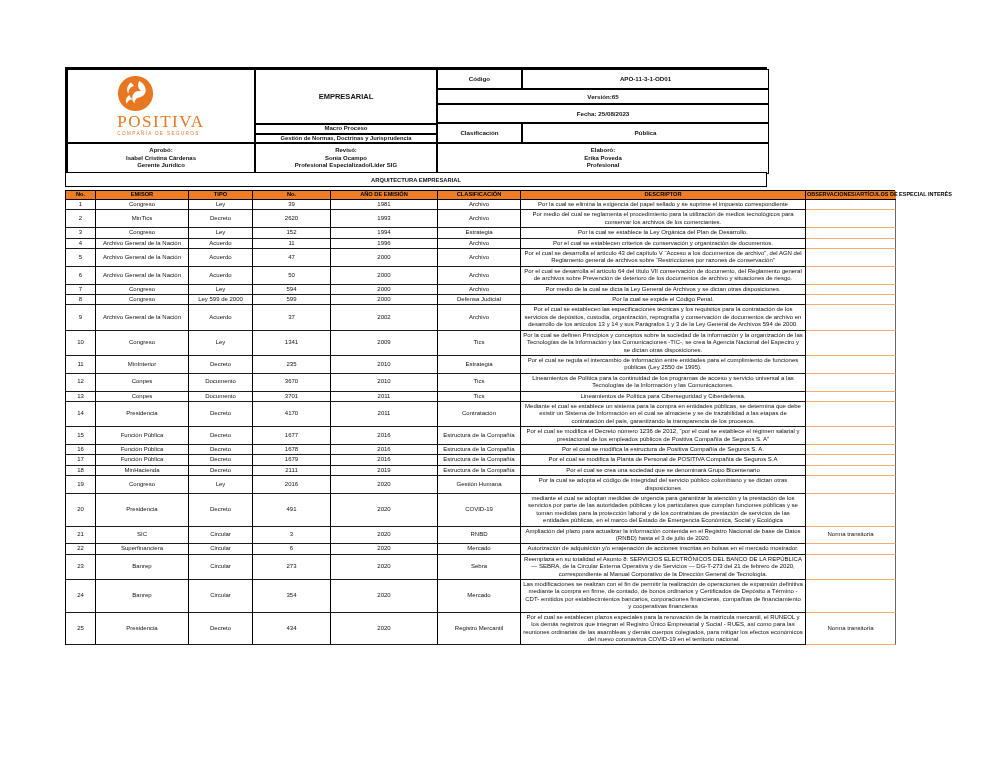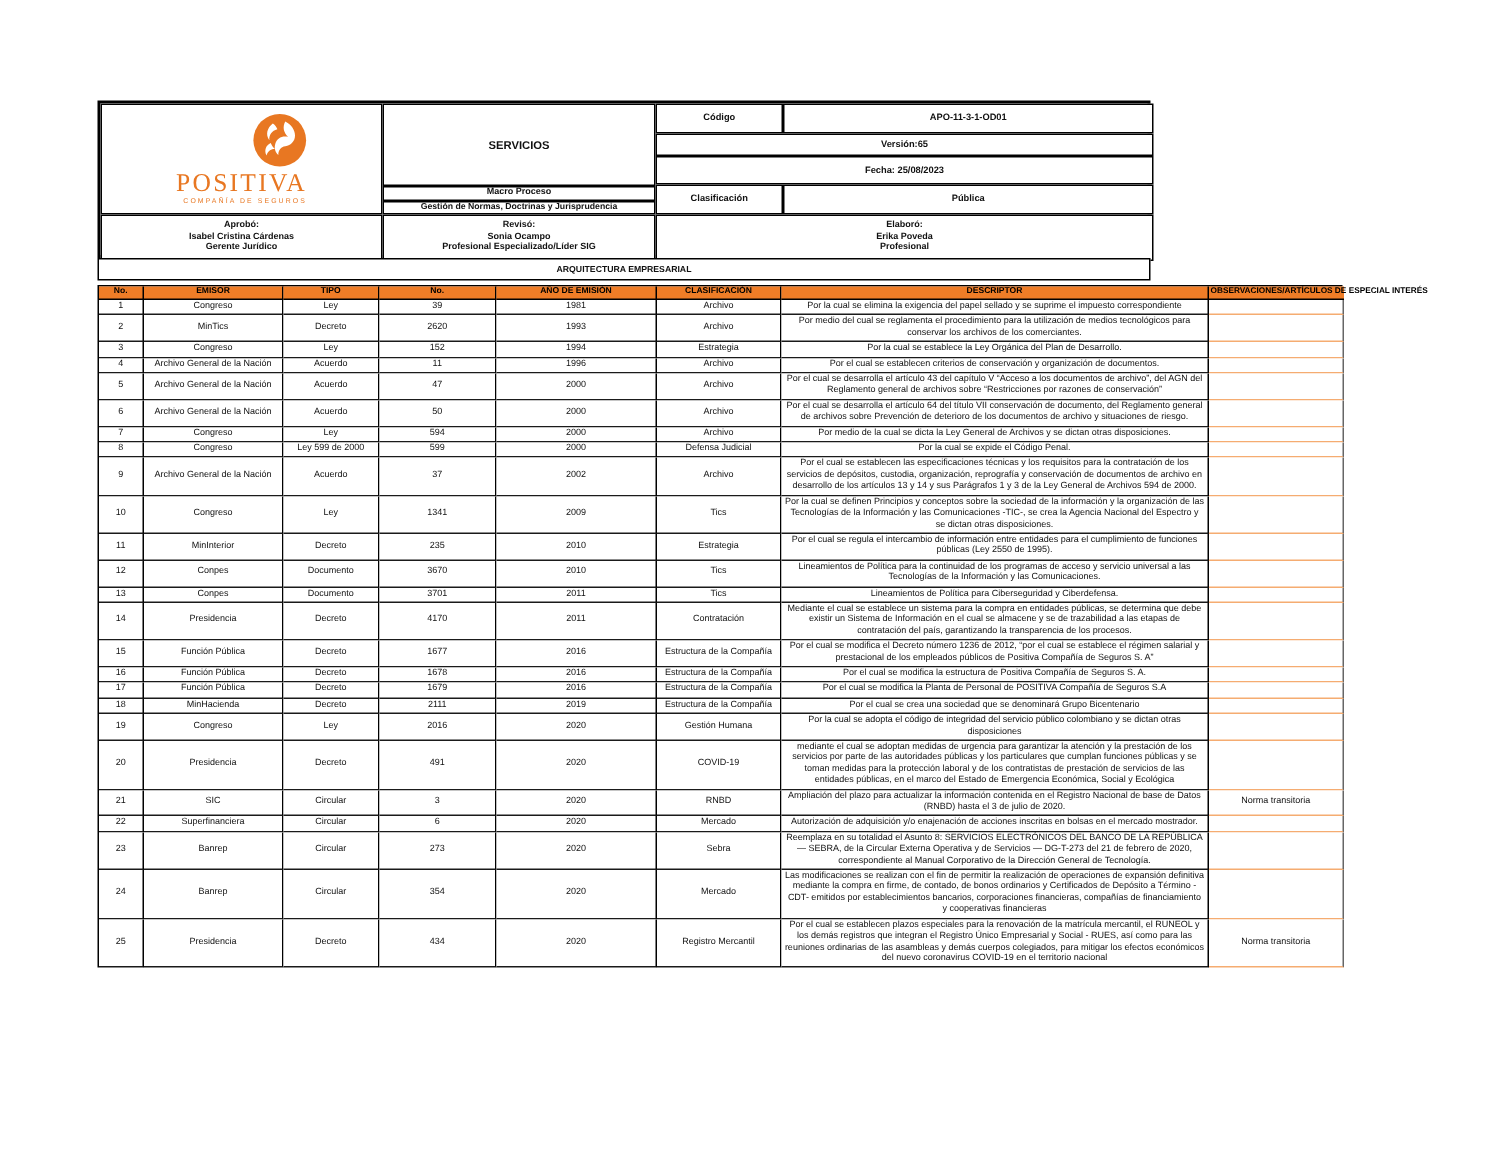--- a/index.html
+++ b/index.html
@@ -30,21 +30,21 @@
   .cell-version{left:370px;top:20px;width:332px;height:15px;font-weight:bold;font-size:6.2px;}
   .cell-fecha{left:370px;top:35px;width:332px;height:19px;font-weight:bold;font-size:6.2px;}
   .cell-clasif-label{left:370px;top:54px;width:85px;height:20px;font-weight:bold;font-size:6.2px;}
   .cell-clasif-value{left:455px;top:54px;width:247px;height:20px;font-weight:bold;font-size:6.2px;}
   .cell-sign{font-weight:bold;font-size:6px;}
   .cell-aprobo{left:0;top:74px;width:188px;height:31px;}
   .cell-reviso{left:188px;top:74px;width:182px;height:31px;}
   .cell-elaboro{left:370px;top:74px;width:332px;height:31px;}
 
   
-  .logo-wrap{display:flex;flex-direction:column;align-items:flex-end;gap:1px;}
+  .logo-wrap{display:flex;flex-direction:column;align-items:flex-start;gap:1px;}
   .logo-mark{width:37px;height:37px;}
   .logo-brand{font-family:"Liberation Serif", serif;font-size:17px;letter-spacing:1.5px;color:var(--logo-orange);line-height:1;}
   .logo-tagline{font-size:4.6px;letter-spacing:1.4px;color:var(--logo-orange);line-height:1;margin-top:1px;}
 
   
   .section-band{
     position:absolute;left:65px;top:172px;width:702px;height:15px;border:1.5px solid #000;
     display:flex;align-items:center;justify-content:center;font-weight:bold;font-size:5.8px;background:#fff;
   }
 
@@ -79,21 +79,21 @@
           <circle cx="20" cy="20" r="19" fill="#E87722"></circle>
           <path fill="#fff" d="M15 8 c-4 3 -5.5 8 -2.5 12 c-0.3 -4 1.8 -7 5.8 -8 c-1 -2 -1.8 -3 -3.3 -4 z"></path>
           <path fill="#fff" d="M24 6.5 c-2.2 4 -1.2 8 2 11 c-4.2 -1 -8.2 1 -9.2 5 c-1 3.2 0 6.2 2.2 8.2 c-0.2 -3.2 1.8 -6.2 5 -6.4 c4.2 -0.8 7 -3.8 7 -7.8 c0 -4.2 -3 -8 -7 -10 z"></path>
           <path fill="#fff" d="M13.5 22 c-3.5 1.5 -5 5.5 -3 9 c0.8 -3 3 -4.8 6.2 -4.6 c-1.6 -1.4 -2.6 -2.8 -3.2 -4.4 z"></path>
         </svg>
         <div class="logo-brand">POSITIVA</div>
         <div class="logo-tagline">COMPAÑÍA DE SEGUROS</div>
       </div>
     </div>
 
-    <div class="hcell cell-title">SERVICIOS</div>
+    <div class="hcell cell-title">EMPRESARIAL</div>
     <div class="hcell cell-macro-label">Macro Proceso</div>
     <div class="hcell cell-macro-value">Gestión de Normas, Doctrinas y Jurisprudencia</div>
 
     <div class="hcell cell-codigo-label">Código</div>
     <div class="hcell cell-codigo-value">APO-11-3-1-OD01</div>
     <div class="hcell cell-version">Versión:65</div>
     <div class="hcell cell-fecha">Fecha: 25/08/2023</div>
     <div class="hcell cell-clasif-label">Clasificación</div>
     <div class="hcell cell-clasif-value">Pública</div>
 

